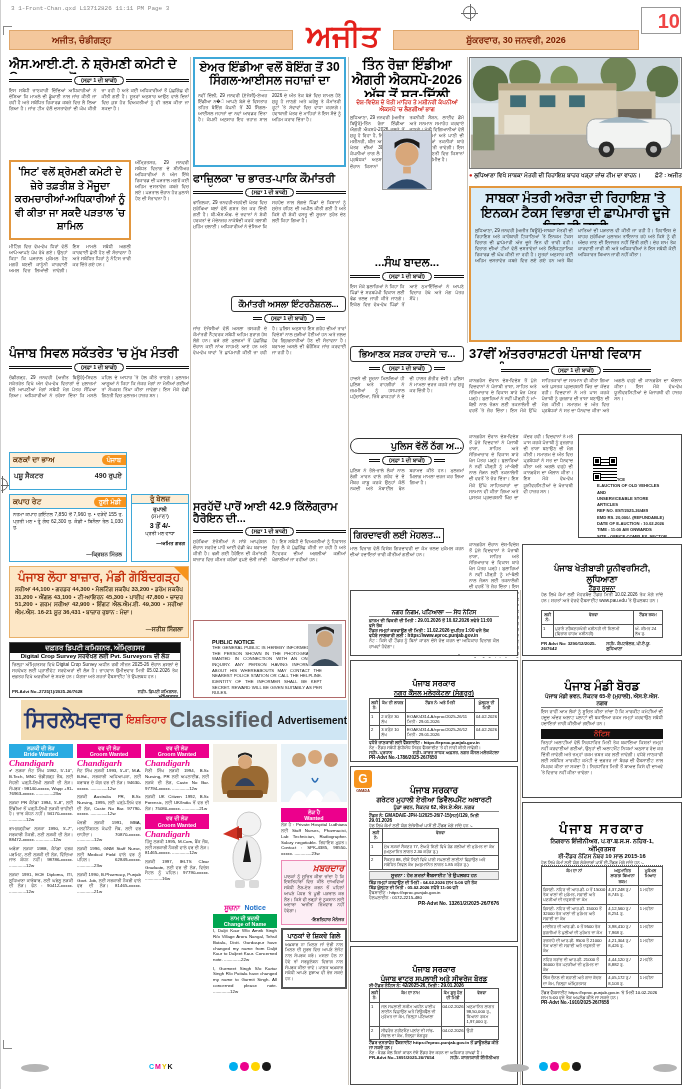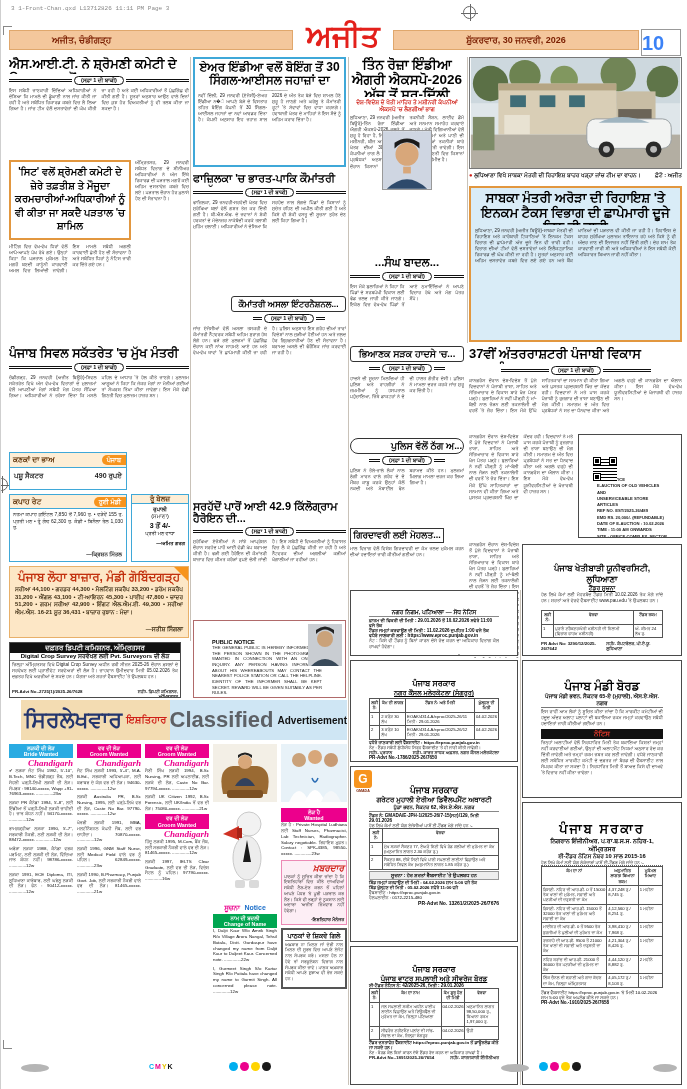--- a/index.html
+++ b/index.html
@@ -17,21 +17,21 @@
   .vline{position:absolute;width:0;border-left:1px solid #c9c2b8;}
   .mastbar{background:#f4c79c;border:1px solid #e0a76c;display:flex;align-items:center;}
   .mastbar span{color:#7a1e00;font-weight:700;font-size:9px;}
   .notice{border:1px solid #4a4a4a;background:#fff;overflow:hidden;padding:18px;}
   .nt{border-collapse:collapse;width:100%;}
   .nt th,.nt td{border:1px solid #555;font-size:4.2px;padding:1px;vertical-align:top;text-align:left;line-height:1.25;color:#111;}
   .nt th{font-weight:700;text-align:center;}
   .ctr{text-align:center;}
   .sigrow{display:flex;justify-content:space-between;font-size:4.4px;font-weight:700;color:#111;}
   .chead{color:#fff;font-weight:700;text-align:center;font-size:5.4px;line-height:1.15;padding:1px 0;overflow:hidden;}
-  .script{color:#ec008c;font-weight:700;font-style:italic;font-size:9px;text-align:right;font-family:"Liberation Serif","DejaVu Serif",serif;}
+  .script{color:#ec008c;font-weight:700;font-style:italic;font-size:9px;text-align:left;font-family:"Liberation Serif","DejaVu Serif",serif;}
   .ad{font-size:4.4px;line-height:1.3;text-align:justify;margin:0 0 3px 0;color:#111;}
   .oval{position:absolute;background:#b5b5b5;border-radius:50%;}
   .dotrow{position:absolute;display:flex;gap:2px;}
   .dotrow s{width:9px;height:9px;border-radius:50%;display:block;text-decoration:none;}
   .regmark{position:absolute;width:11px;height:11px;border:1px solid #666;border-radius:50%;}
   .regmark:before{content:"";position:absolute;left:50%;top:-3px;bottom:-3px;border-left:1px solid #666;}
   .regmark:after{content:"";position:absolute;top:50%;left:-3px;right:-3px;border-top:1px solid #666;}
   .corner{position:absolute;border-color:#888;border-style:solid;width:8px;height:8px;}
   .qr{position:relative;background:
       repeating-linear-gradient(0deg,#000 0 1.5px,#fff 1.5px 3px),
@@ -51,21 +51,21 @@
   <div class="corner" style="left:2px;top:26px;border-width:1px 0 0 1px;"></div>
   <div class="corner" style="left:2px;top:1040px;border-width:0 0 1px 1px;"></div>
 
   <div class="abs mastbar" style="left:8px;top:30px;width:284px;height:20px;justify-content:flex-start;padding-left:42px;">
     <span>ਅਜੀਤ, ਚੰਡੀਗੜ੍ਹ</span>
   </div>
   <div class="abs" style="left:294px;top:20px;width:96px;height:32px;text-align:center;font-weight:700;font-size:30px;color:#e3201b;line-height:32px;">ਅਜੀਤ</div>
   <div class="abs mastbar" style="left:392px;top:30px;width:246px;height:20px;justify-content:center;">
     <span>ਸ਼ੁੱਕਰਵਾਰ, 30 ਜਨਵਰੀ, 2026</span>
   </div>
-  <div class="abs" style="left:640px;top:29px;width:40px;height:27px;border:1px solid #999;background:#fff;text-align:left;font-weight:700;font-size:20px;line-height:26px;color:#3b82f6;">10</div>
+  <div class="abs" style="left:640px;top:7px;width:40px;height:27px;border:1px solid #999;background:#fff;text-align:right;font-weight:700;font-size:20px;line-height:26px;color:#ef4444;">10</div>
 
   <div class="vline" style="left:189px;top:57px;height:584px;"></div>
   <div class="vline" style="left:347px;top:57px;height:1028px;"></div>
   <div class="vline" style="left:466px;top:57px;height:286px;"></div>
   <div class="vline" style="left:519px;top:590px;height:495px;"></div>
 
   <div class="abs hl" style="left:8px;top:57px;width:180px;height:17px;font-size:13px;">ਐਸ.ਆਈ.ਟੀ. ਨੇ ਸ਼੍ਰੋਮਣੀ ਕਮੇਟੀ ਦੇ ਉਪ ਦਫ਼ਤਰ ਤੋਂ...</div>
   <div class="abs pill" style="left:8px;top:76px;width:180px;">
     <i></i>
       <b>(ਸਫ਼ਾ 1 ਦੀ ਬਾਕੀ)</b>

